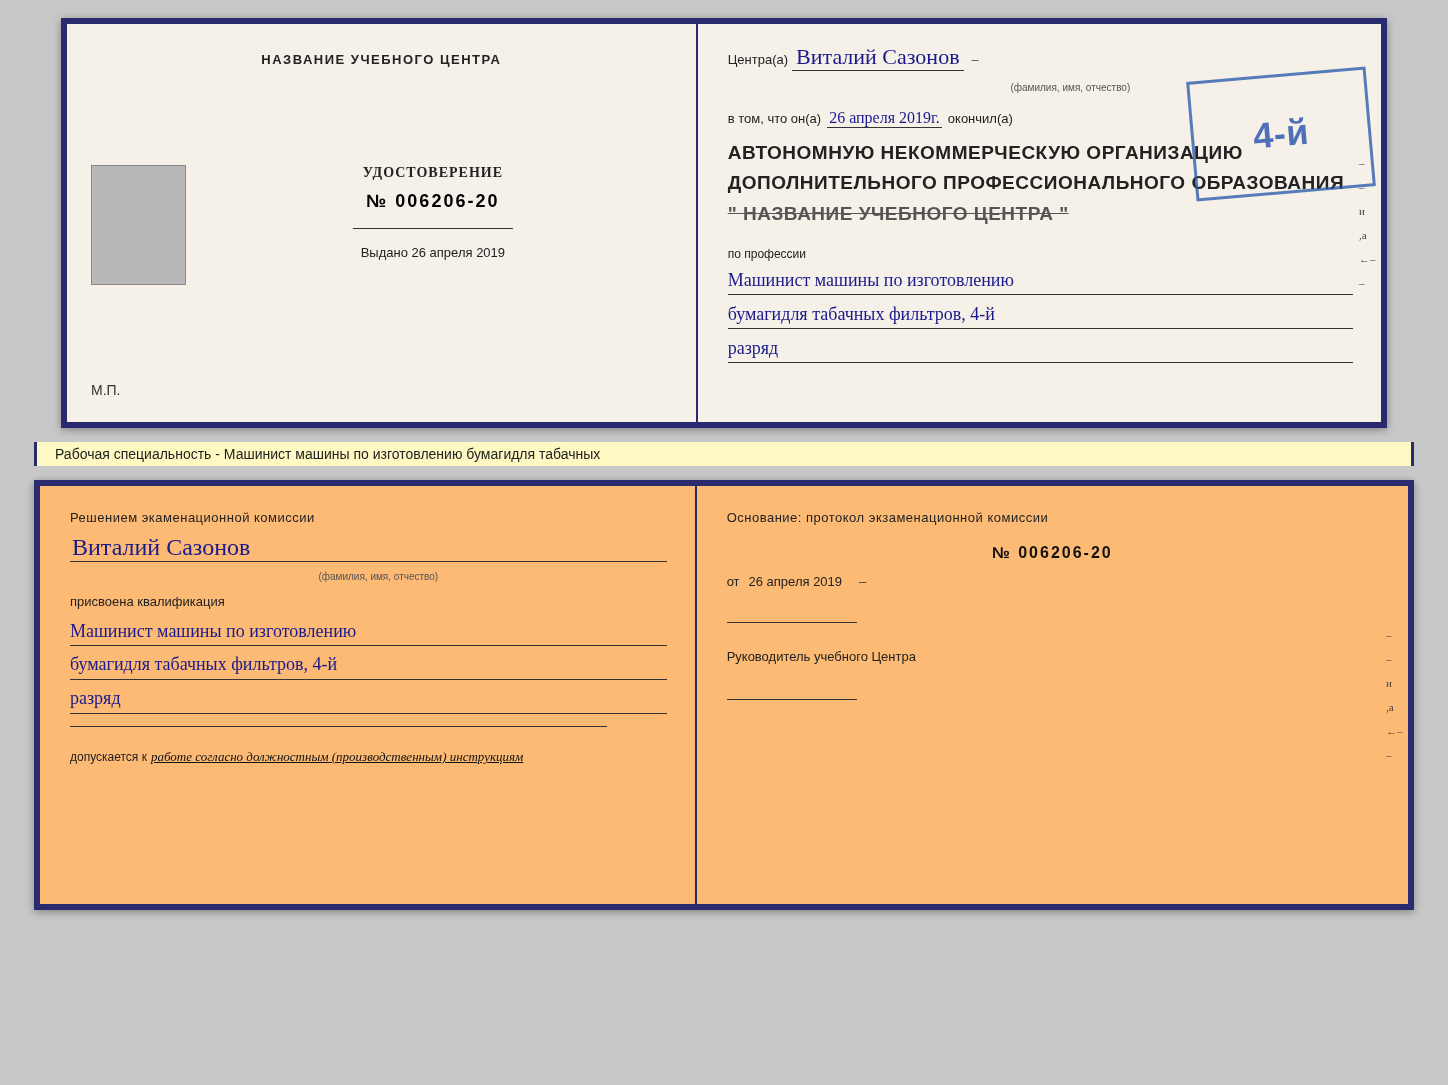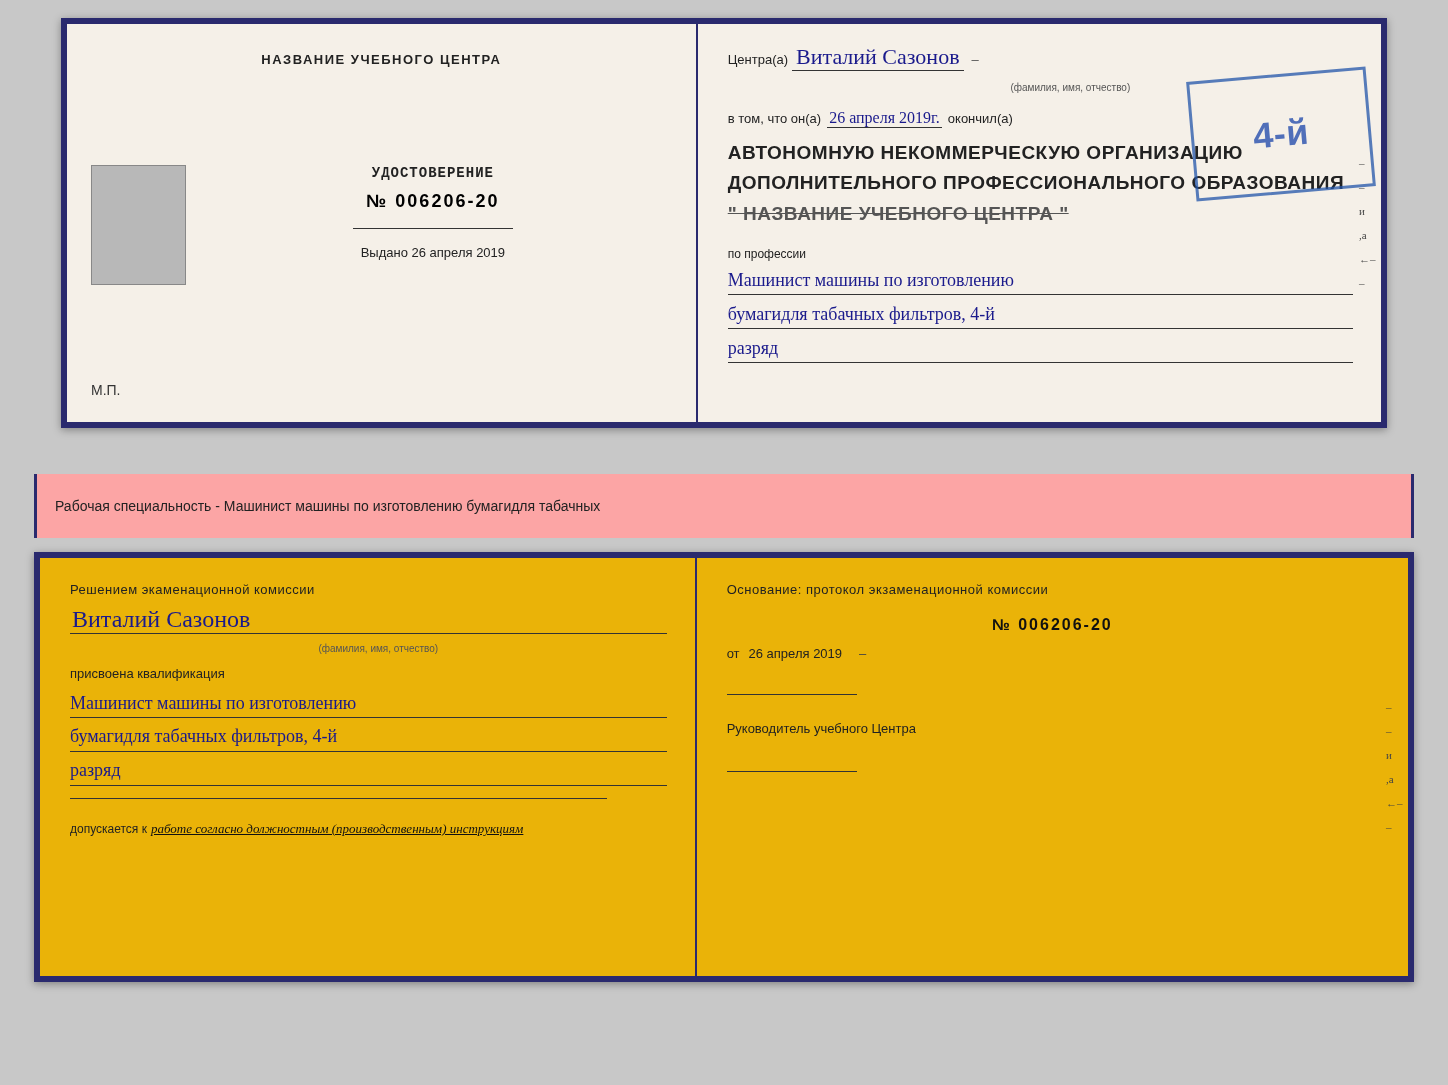--- a/index.html
+++ b/index.html
@@ -56,21 +56,21 @@
 
     .photo-placeholder {
       width: 95px;
       height: 120px;
       background: #b8b8b8;
       border: 1px solid #888;
       margin-right: auto;
     }
 
     .udost-title {
-      font-family: Liberation Mono, monospace;
+      font-family: Liberation Serif, serif;
       font-size: 14px;
       font-weight: bold;
       letter-spacing: 1px;
       text-align: center;
       color: #222;
     }
 
     .udost-number {
       font-family: Arial, sans-serif;
       font-size: 18px;
@@ -186,42 +186,41 @@
       font-family: 'Segoe Script', 'Brush Script MT', cursive;
       font-size: 18px;
       color: #1a1a8c;
       line-height: 1.5;
       border-bottom: 1px solid #333;
     }
 
     
     .middle-bar {
       width: 1380px;
-      background: #fca5a5;
-      padding: 24px 18px;
+      background: #fef9c3;
+      padding: 4px 18px;
       border-left: 3px solid #2a2a6e;
       border-right: 3px solid #2a2a6e;
-      margin-top: 32px;
     }
 
     .middle-text {
       font-size: 14px;
       color: #222;
       font-family: Arial, sans-serif;
     }
 
     .middle-underline {
       text-decoration: underline;
     }
 
     
     .cert-bottom {
       width: 1380px;
       height: 430px;
-      background: #eab308;
+      background: #fdba74;
       border: 6px solid #2a2a6e;
       display: flex;
       position: relative;
       box-shadow: 0 2px 8px rgba(0,0,0,0.35);
     }
 
     .cert-bottom-left {
       width: 48%;
       border-right: 2px solid #2a2a6e;
       padding: 22px 28px 18px 30px;

